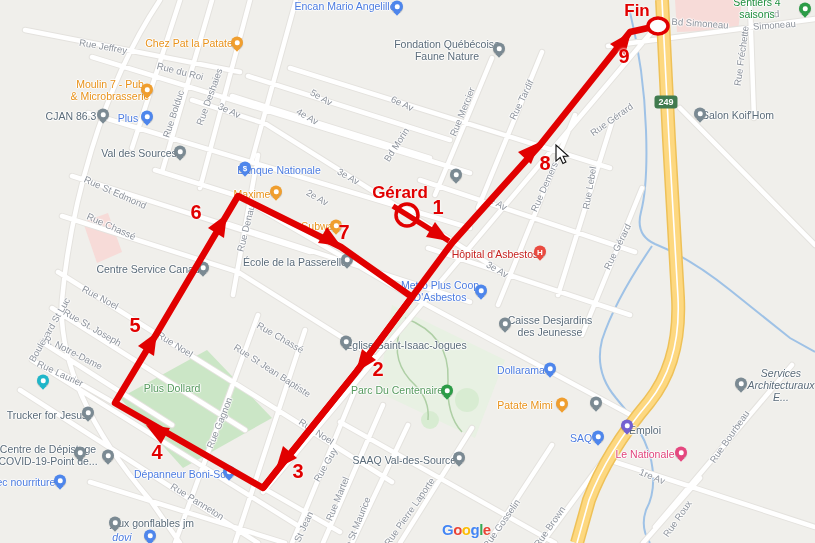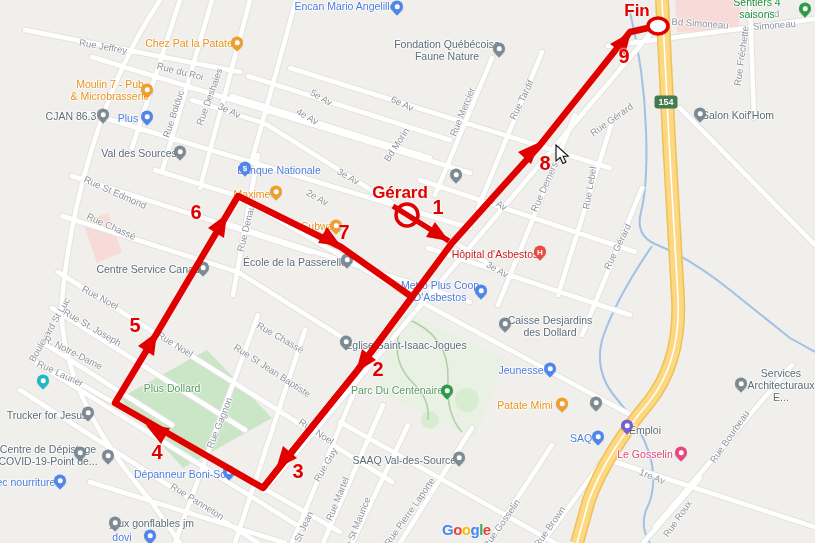--- a/index.html
+++ b/index.html
@@ -129,35 +129,35 @@
       <div class="lb poi" style="left: 738px; top: 116px; transform: translate(-50%, -50%) rotate(0deg);">Salon Koif'Hom</div>
       <div class="lb shop" style="left: 279px; top: 171px; transform: translate(-50%, -50%) rotate(0deg);">Banque Nationale</div>
       <div class="lb food" style="left: 252px; top: 195px; transform: translate(-50%, -50%) rotate(0deg);">Maxime</div>
       <div class="lb food" style="left: 320px; top: 227px; transform: translate(-50%, -50%) rotate(0deg);">Subway</div>
       <div class="lb poi" style="left: 295px; top: 263px; transform: translate(-50%, -50%) rotate(0deg);">École de la Passerelle</div>
       <div class="lb hospital" style="left: 495px; top: 255px; transform: translate(-50%, -50%) rotate(0deg);">Hôpital d'Asbestos</div>
       <div class="lb shop" style="left: 440px; top: 292px; transform: translate(-50%, -50%) rotate(0deg);">Metro Plus Coop
 D'Asbestos</div>
       <div class="lb poi" style="left: 151px; top: 270px; transform: translate(-50%, -50%) rotate(0deg);">Centre Service Canada</div>
       <div class="lb poi" style="left: 550px; top: 327px; transform: translate(-50%, -50%) rotate(0deg);">Caisse Desjardins
-des Dollard</div>
-      <div class="lb shop" style="left: 521px; top: 371px; transform: translate(-50%, -50%) rotate(0deg);">Jeunesse</div>
+des Jeunesse</div>
+      <div class="lb shop" style="left: 521px; top: 371px; transform: translate(-50%, -50%) rotate(0deg);">Dollarama</div>
       <div class="lb food" style="left: 525px; top: 406px; transform: translate(-50%, -50%) rotate(0deg);">Patate Mimi</div>
       <div class="lb shop" style="left: 581px; top: 439px; transform: translate(-50%, -50%) rotate(0deg);">SAQ</div>
       <div class="lb poi" style="left: 645px; top: 431px; transform: translate(-50%, -50%) rotate(0deg);">Emploi</div>
-      <div class="lb hotel" style="left: 645px; top: 455px; transform: translate(-50%, -50%) rotate(0deg);">Le Gosselin</div>
-      <div class="lb poi" style="left: 781px; top: 386px; transform: translate(-50%, -50%) rotate(0deg);">Services
+      <div class="lb hotel" style="left: 645px; top: 455px; transform: translate(-50%, -50%) rotate(0deg);">Le Nationale</div>
+      <div class="lb poi" style="left: 781px; top: 386px; transform: translate(-50%, -50%) rotate(0deg); font-style: italic;">Services
 Architecturaux E...</div>
       <div class="lb poi" style="left: 47px; top: 416px; transform: translate(-50%, -50%) rotate(0deg);">Trucker for Jesus</div>
       <div class="lb poi" style="left: 48px; top: 456px; transform: translate(-50%, -50%) rotate(0deg);">Centre de Dépistage
 COVID-19-Point de...</div>
       <div class="lb shop" style="left: 23px; top: 483px; transform: translate(-50%, -50%) rotate(0deg);">bec nourriture</div>
       <div class="lb shop" style="left: 183px; top: 475px; transform: translate(-50%, -50%) rotate(0deg);">Dépanneur Boni-Soir</div>
       <div class="lb poi" style="left: 152px; top: 524px; transform: translate(-50%, -50%) rotate(0deg);">jeux gonflables jm</div>
-      <div class="lb shop" style="left: 122px; top: 538px; transform: translate(-50%, -50%) rotate(0deg);">dovi</div>
+      <div class="lb shop" style="left: 122px; top: 538px; transform: translate(-50%, -50%) rotate(0deg); font-style: italic;">dovi</div>
       <div class="lb poi" style="left: 406px; top: 346px; transform: translate(-50%, -50%) rotate(0deg);">Église Saint-Isaac-Jogues</div>
       <div class="lb poi" style="left: 407px; top: 461px; transform: translate(-50%, -50%) rotate(0deg);">SAAQ Val-des-Sources</div>
       <div class="lb park" style="left: 172px; top: 389px; transform: translate(-50%, -50%) rotate(0deg);">Plus Dollard</div>
       <div class="lb park" style="left: 397px; top: 391px; transform: translate(-50%, -50%) rotate(0deg);">Parc Du Centenaire</div>
     </div>
 
   <div id="markers-layer">
       <div class="pin" style="left: 397px; top: 9px; background: rgb(78, 134, 236);">
         <span class="dot"></span>
       </div>
@@ -299,15 +299,15 @@
       <div class="rnum" style="left: 157px; top: 452px;">4</div>
       <div class="rnum" style="left: 135px; top: 325px;">5</div>
       <div class="rnum" style="left: 196px; top: 212px;">6</div>
       <div class="rnum" style="left: 344px; top: 232px;">7</div>
       <div class="rnum" style="left: 545px; top: 163px;">8</div>
       <div class="rnum" style="left: 624px; top: 56px;">9</div>
       <div class="rend" style="left: 400px; top: 193px;">Gérard</div>
       <div class="rend" style="left: 637px; top: 11px;">Fin</div>
     </div>
 
-  <div id="shield">154</div>
+  <div id="shield">249</div>
   <div id="google-logo"><span style="color: rgb(66, 133, 244);">G</span><span style="color: rgb(234, 67, 53);">o</span><span style="color: rgb(251, 188, 5);">o</span><span style="color: rgb(66, 133, 244);">g</span><span style="color: rgb(52, 168, 83);">l</span><span style="color: rgb(234, 67, 53);">e</span></div>
 </div>
 
 </body></html>

